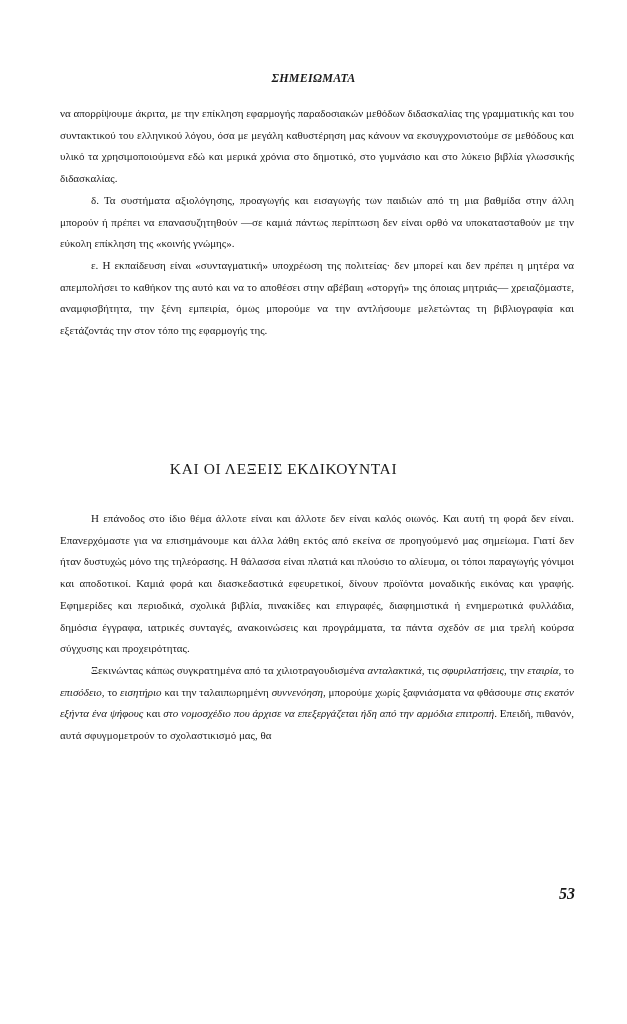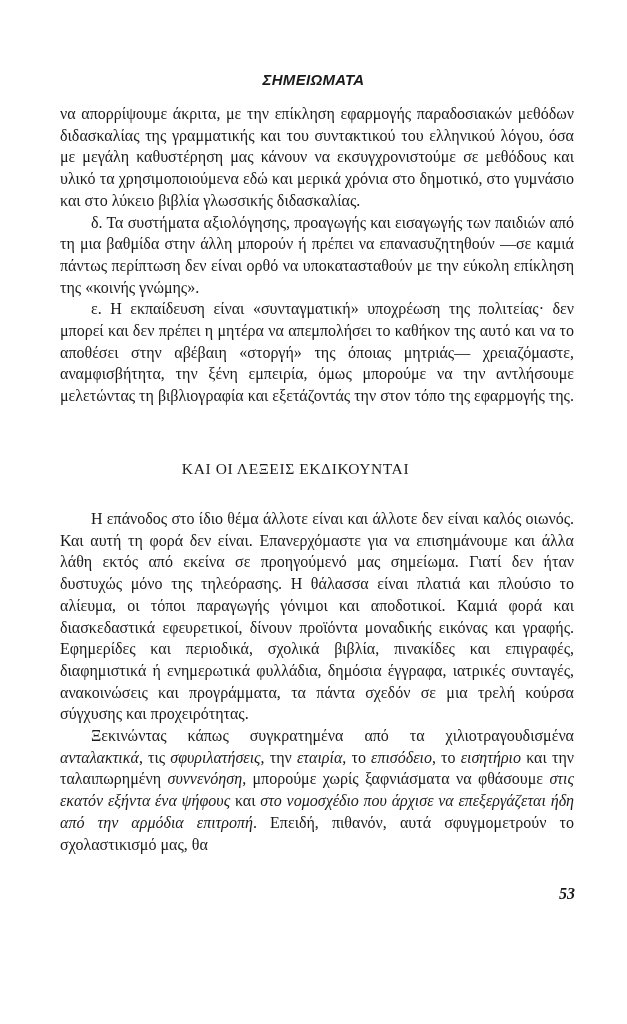--- a/index.html
+++ b/index.html
@@ -21,52 +21,51 @@
       top: 0;
       width: 627px;
       height: 1024px;
     }
     .running-head {
       position: absolute;
       top: 71px;
       left: 0;
       width: 627px;
       text-align: center;
-      font-family: Liberation Sans, sans-serif;
+      font-family: Liberation Serif, serif;
       font-style: italic;
       font-weight: bold;
-      font-size: 15px;
+      font-size: 12px;
       letter-spacing: 0.3px;
     }
     .body-block {
       position: absolute;
       left: 60px;
       width: 514px;
       font-family: "Liberation Serif", serif;
-      font-size: 16px;
+      font-size: 11px;
       line-height: 21.7px;
       text-align: justify;
     }
     .block-top { top: 103px; }
     .block-bottom { top: 508px; }
     .para {
       margin: 0;
       text-indent: 0;
     }
     .para.indent { text-indent: 31px; }
     .section-title {
       position: absolute;
       top: 460px;
       left: 0;
       width: 567px;
       text-align: center;
       font-family: "Liberation Serif", serif;
       font-size: 15.5px;
       letter-spacing: 0.6px;
-      margin-left: 12px;
     }
     .page-number {
       position: absolute;
       top: 885px;
       left: 545px;
       width: 30px;
       text-align: right;
       font-family: "Liberation Serif", serif;
       font-style: italic;
       font-weight: bold;

